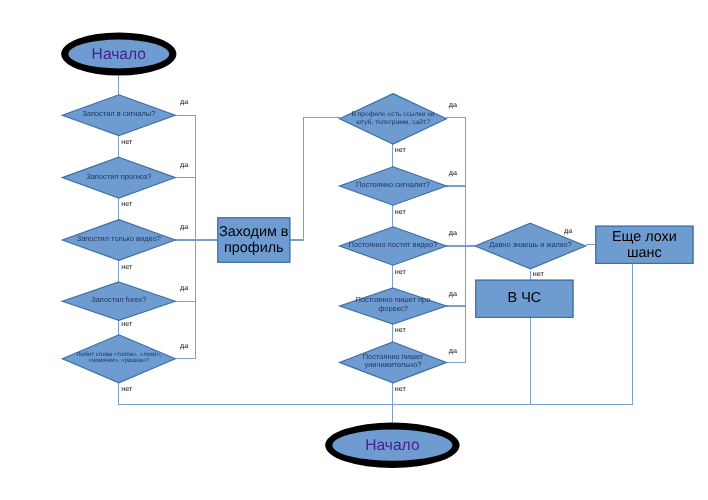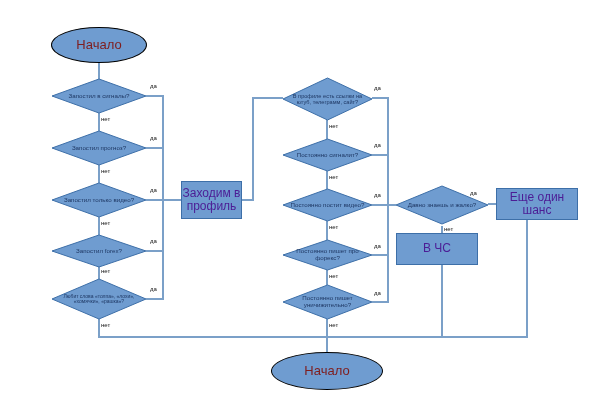--- a/index.html
+++ b/index.html
@@ -29,30 +29,30 @@
     box-sizing: border-box;
     display: flex;
     align-items: center;
     justify-content: center;
     text-align: center;
     color: #17375e;
     line-height: 1.12;
   }
   .node.ellipse {
     background: #6f9cd0;
-    border: 1px solid #000000;
+    border: 6px solid #000000;
     border-radius: 50%;
     font-size: 13px;
-    color: #7f1d1d;
+    color: #4c1d95;
   }
   .node.process {
     background: #6f9cd0;
     border: 1px solid #3d6fa8;
     font-size: 10px;
-    color: #4c1d95;
+    color: #000000;
   }
   .node.process.big {
     font-size: 12px;
   }
   .diamond {
     position: absolute;
   }
   .diamond svg {
     position: absolute;
     left: 0;
@@ -206,21 +206,21 @@
     <div class="dlabel s65">Постоянно пишет уничижительно?</div>
   </div>
 
   <div class="diamond" style="left:396px; top:186px; width:92px; height:38px;">
     <svg width="92" height="38" viewBox="0 0 92 38">
       <polygon points="46,0 92,19 46,38 0,19" fill="#6f9cd0" stroke="#3d6fa8" stroke-width="1"></polygon>
     </svg>
     <div class="dlabel s65">Давно знаешь и жалко?</div>
   </div>
 
-  <div class="node process big" style="left:496px; top:188px; width:82px; height:32px;">Еще один шанс</div>
+  <div class="node process big" style="left:496px; top:188px; width:82px; height:32px;">Еще лохи шанс</div>
 
   <div class="node process big" style="left:396px; top:233px; width:82px; height:32px;">В ЧС</div>
 
   <div class="node ellipse" style="left:271px; top:352px; width:112px; height:38px;">Начало</div>
 
   <div class="edge-label" style="left:150px; top:83px;">да</div>
   <div class="edge-label" style="left:101px; top:116px;">нет</div>
 
   <div class="edge-label" style="left:150px; top:135px;">да</div>
   <div class="edge-label" style="left:101px; top:168px;">нет</div>

